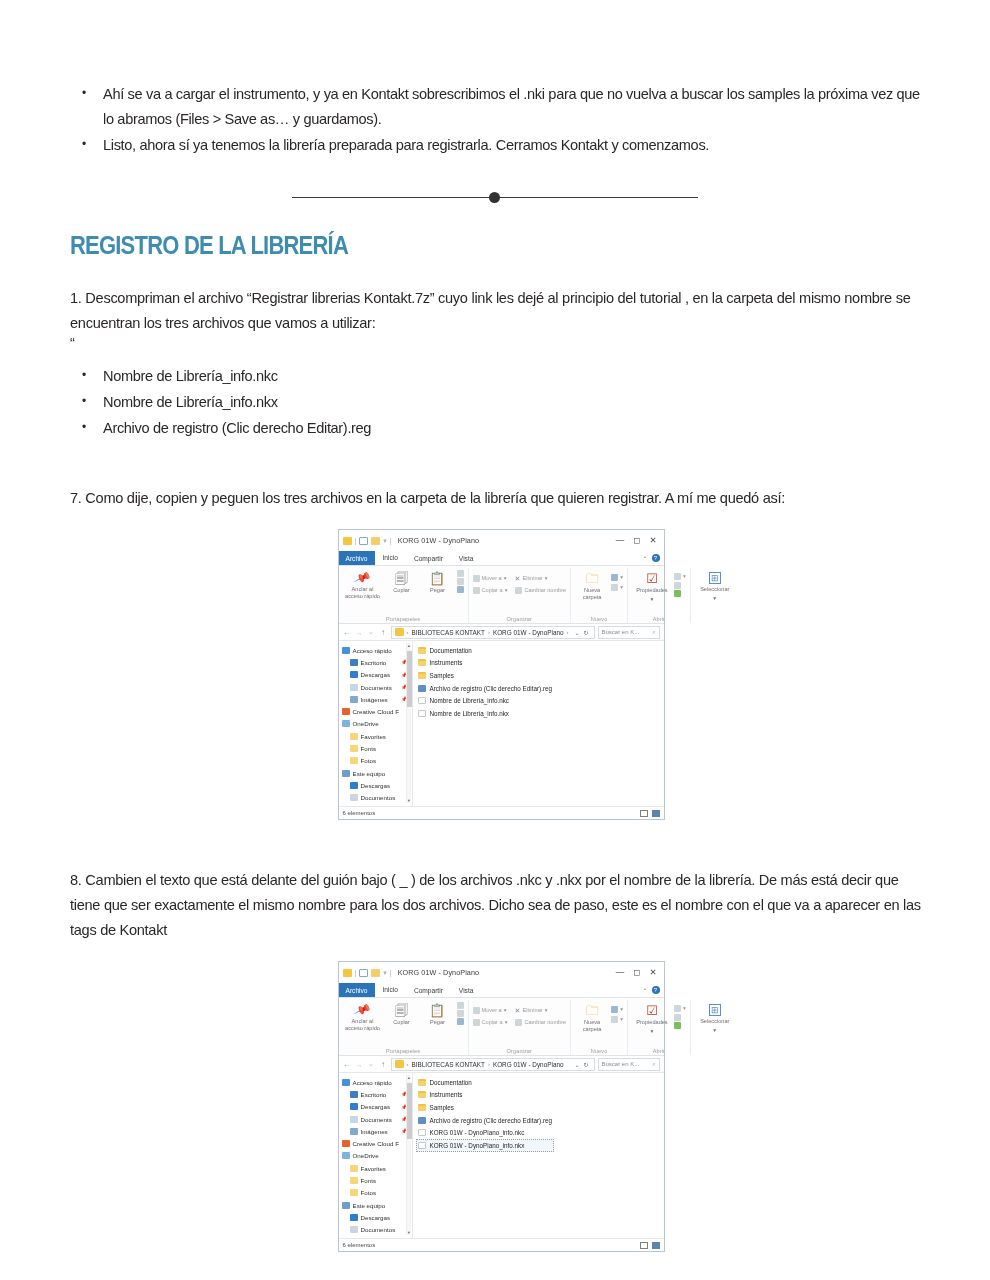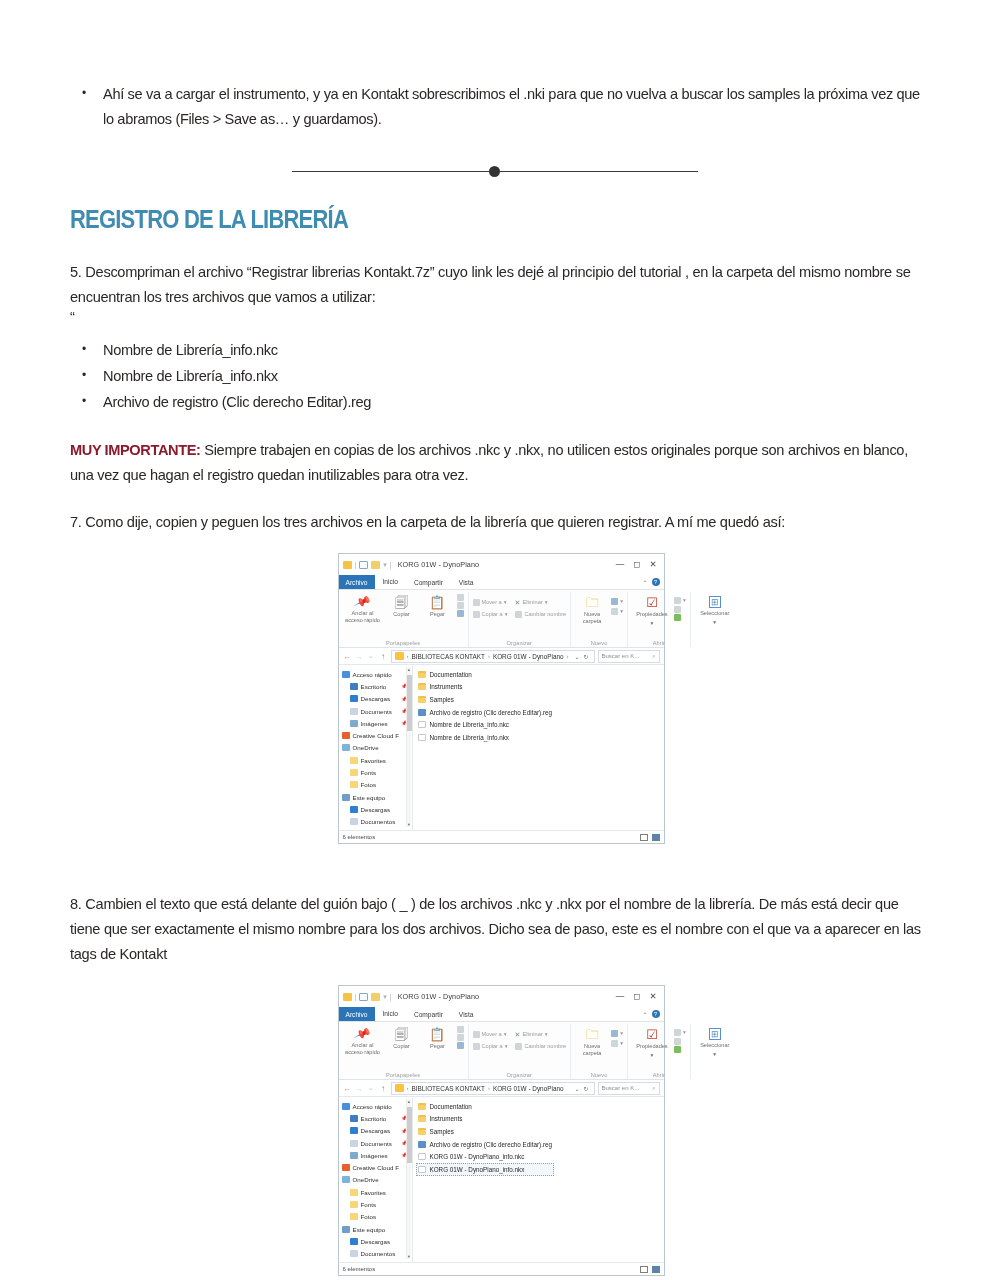--- a/index.html
+++ b/index.html
@@ -237,43 +237,43 @@
   .fig-wrap { margin: 12px 0 0 0; }
 </style>
 </head>
 <body>
 
 <div class="page">
   <div class="content">
 
     <ul class="bullets">
       <li>Ahí se va a cargar el instrumento, y ya en Kontakt sobrescribimos el .nki para que no vuelva a buscar los samples la próxima vez que lo abramos (Files  &gt;  Save as… y guardamos).</li>
+      <li>Listo, ahora sí ya tenemos la librería preparada para registrarla. Cerramos Kontakt y comenzamos.</li>
     </ul>
 
     <div class="divider-wrap">
       <div class="divider-line"></div>
       <div class="divider-dot"></div>
     </div>
 
     <h2 class="section-heading">REGISTRO DE LA LIBRERÍA</h2>
 
-    <p class="para tight">5. Descompriman el archivo “Registrar librerias Kontakt.7z” cuyo link les dejé al principio del tutorial , en la carpeta del mismo nombre  se encuentran los tres archivos que vamos a utilizar:</p>
+    <p class="para tight">1. Descompriman el archivo “Registrar librerias Kontakt.7z” cuyo link les dejé al principio del tutorial , en la carpeta del mismo nombre  se encuentran los tres archivos que vamos a utilizar:</p>
     <p class="quote-orphan">“</p>
 
     <div class="spacer-sm"></div>
 
     <ul class="bullets">
       <li>Nombre de Librería_info.nkc</li>
       <li>Nombre de Librería_info.nkx</li>
       <li>Archivo de registro (Clic derecho Editar).reg</li>
     </ul>
 
     <div class="spacer-md"></div>
 
-    <p class="para"><span class="warn-label">MUY IMPORTANTE:</span><span> Siempre trabajen en copias de los archivos .nkc y .nkx, no utilicen estos originales porque son archivos en blanco, una vez que hagan el registro quedan inutilizables para otra vez.</span></p>
 
     <div class="spacer-md"></div>
 
     <p class="para">7. Como dije, copien y peguen los tres archivos en la carpeta de la librería que quieren registrar. A mí me quedó así:</p>
 
     <div class="fig-wrap">
       <div class="explorer">
 
         <div class="exp-titlebar">
           <div class="qat">

